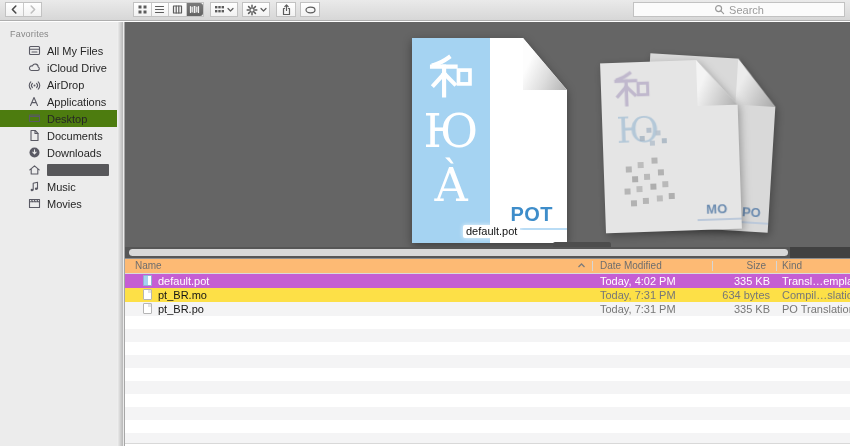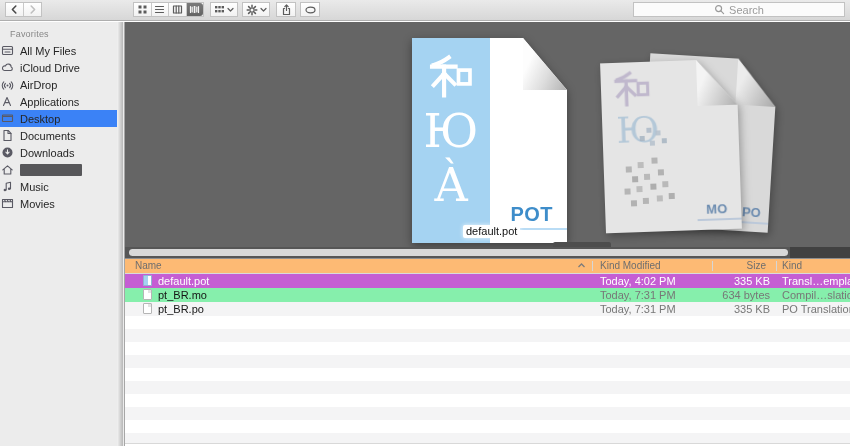--- a/index.html
+++ b/index.html
@@ -20,22 +20,22 @@
   .glyph.white{stroke:#f4f4f4;}
   .glyph.whitefill{fill:#f4f4f4;stroke:none;}
   #searchfield{left:auto;right:5px;width:212px;justify-content:center;background:#fbfbfb;}
   #searchfield .ph{font-size:11px;color:#9b9b9b;margin-left:4px;}
 
   
   #sidebar{position:absolute;top:22px;left:0;bottom:0;width:125px;background:#ececec;box-sizing:border-box;border-right:1px solid #a6a6a6;}
   #sb-scrollstrip{position:absolute;top:0;right:1px;bottom:0;width:6px;background:linear-gradient(90deg,#f3f3f3,#b7b7b7);}
   .sb-label{position:absolute;top:7px;left:10px;font-size:9px;color:#878787;letter-spacing:.2px;}
   #sb-items{position:absolute;top:20px;left:0;right:7px;}
-  .sb-item{height:17px;display:flex;align-items:center;font-size:11px;color:#262626;cursor:default;}
-  .sb-item.sel{background:#3b82f6;}
+  .sb-item{height:17px;display:flex;align-items:center;padding-left:27px;font-size:11px;color:#262626;cursor:default;}
+  .sb-item.sel{background:#4d7c0f;}
   .sb-ic{width:14px;height:13px;margin-right:6px;flex:none;display:flex;align-items:center;justify-content:center;color:#5a5a64;}
   .sb-ic svg{stroke:#5a5a64;fill:none;stroke-width:1.1;stroke-linecap:round;stroke-linejoin:round;}
   .redact{width:62px;height:12px;background:#57575a;border-radius:1px;}
 
   
   #main{position:absolute;top:22px;left:125px;right:0;bottom:0;}
   #coverflow{position:absolute;top:0;left:0;right:0;height:225px;background:#656565;overflow:hidden;}
 
   #potwrap{position:absolute;left:287px;top:16px;width:155px;height:205px;filter:drop-shadow(0 3px 5px rgba(0,0,0,.38));}
   #potdoc{position:absolute;inset:0;background:#fff;
@@ -81,21 +81,21 @@
 
   
   #listhdr{position:absolute;top:236px;left:0;right:0;height:16px;background:#fdba74;
     border-top:1px solid #8f8f8f;border-bottom:1px solid #dadada;box-sizing:border-box;font-size:10px;color:#6e6e6e;}
   #listhdr span{position:absolute;line-height:14px;}
   .h-name{left:10px;} .h-date{left:475px;} .h-size{right:84px;} .h-kind{left:657px;}
   .h-caret{left:452px;top:1px;}
   .hd{position:absolute;top:2px;bottom:2px;width:1px;background:#d6d6d6;}
   .hd1{left:467px;} .hd2{left:587px;} .hd3{left:651px;}
 
-  .row{position:absolute;left:0;right:0;height:14px;font-size:11px;background:#86efac;}
+  .row{position:absolute;left:0;right:0;height:14px;font-size:11px;background:#fde047;}
   .row.alt{background:#f4f4f5;}
   .row.sel{background:#c55ed3;}
   .row .cell{position:absolute;top:0;line-height:14px;white-space:nowrap;color:#777;}
   .row .c-name{left:33px;color:#151515;}
   .row .c-date{left:475px;} .row .c-size{right:80px;} .row .c-kind{left:657px;}
   .row.sel .cell{color:#fff;}
   .mini{position:absolute;left:18px;top:1px;width:9px;height:11px;background:#fff;border:1px solid #b5b5b5;
     border-radius:1px;box-sizing:border-box;}
   .mini.pot{border-color:#8fb6d4;}
   .mini.pot::before{content:"";position:absolute;left:0;top:0;bottom:0;width:4px;background:#a5d3f2;}
@@ -364,21 +364,21 @@
     </div>
 
     <div id="listhdr">
       <span class="h-name">Name</span>
       <span class="h-caret">
         <svg width="9" height="9" viewBox="0 0 9 9">
             <path d="M1.5 6 4.5 3 7.5 6" fill="none" stroke="#7c7c7c" stroke-width="1.3"></path>
           </svg>
       </span>
       <div class="hd hd1"></div>
-      <span class="h-date">Kind Modified</span>
+      <span class="h-date">Date Modified</span>
       <div class="hd hd2"></div>
       <span class="h-size">Size</span>
       <div class="hd hd3"></div>
       <span class="h-kind">Kind</span>
     </div>
 
     <div class="row sel" style="top:252px;">
       <span class="mini pot"></span>
       <span class="cell c-name">default.pot</span>
       <span class="cell c-date">Today, 4:02 PM</span>

